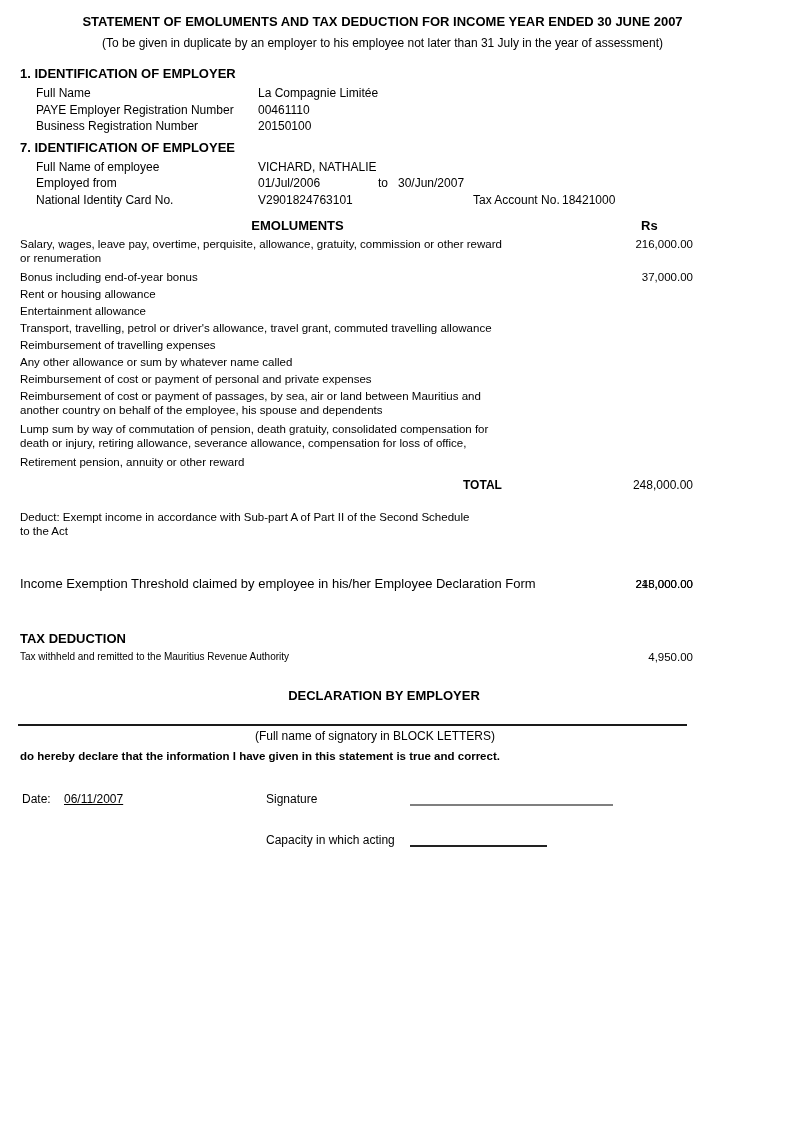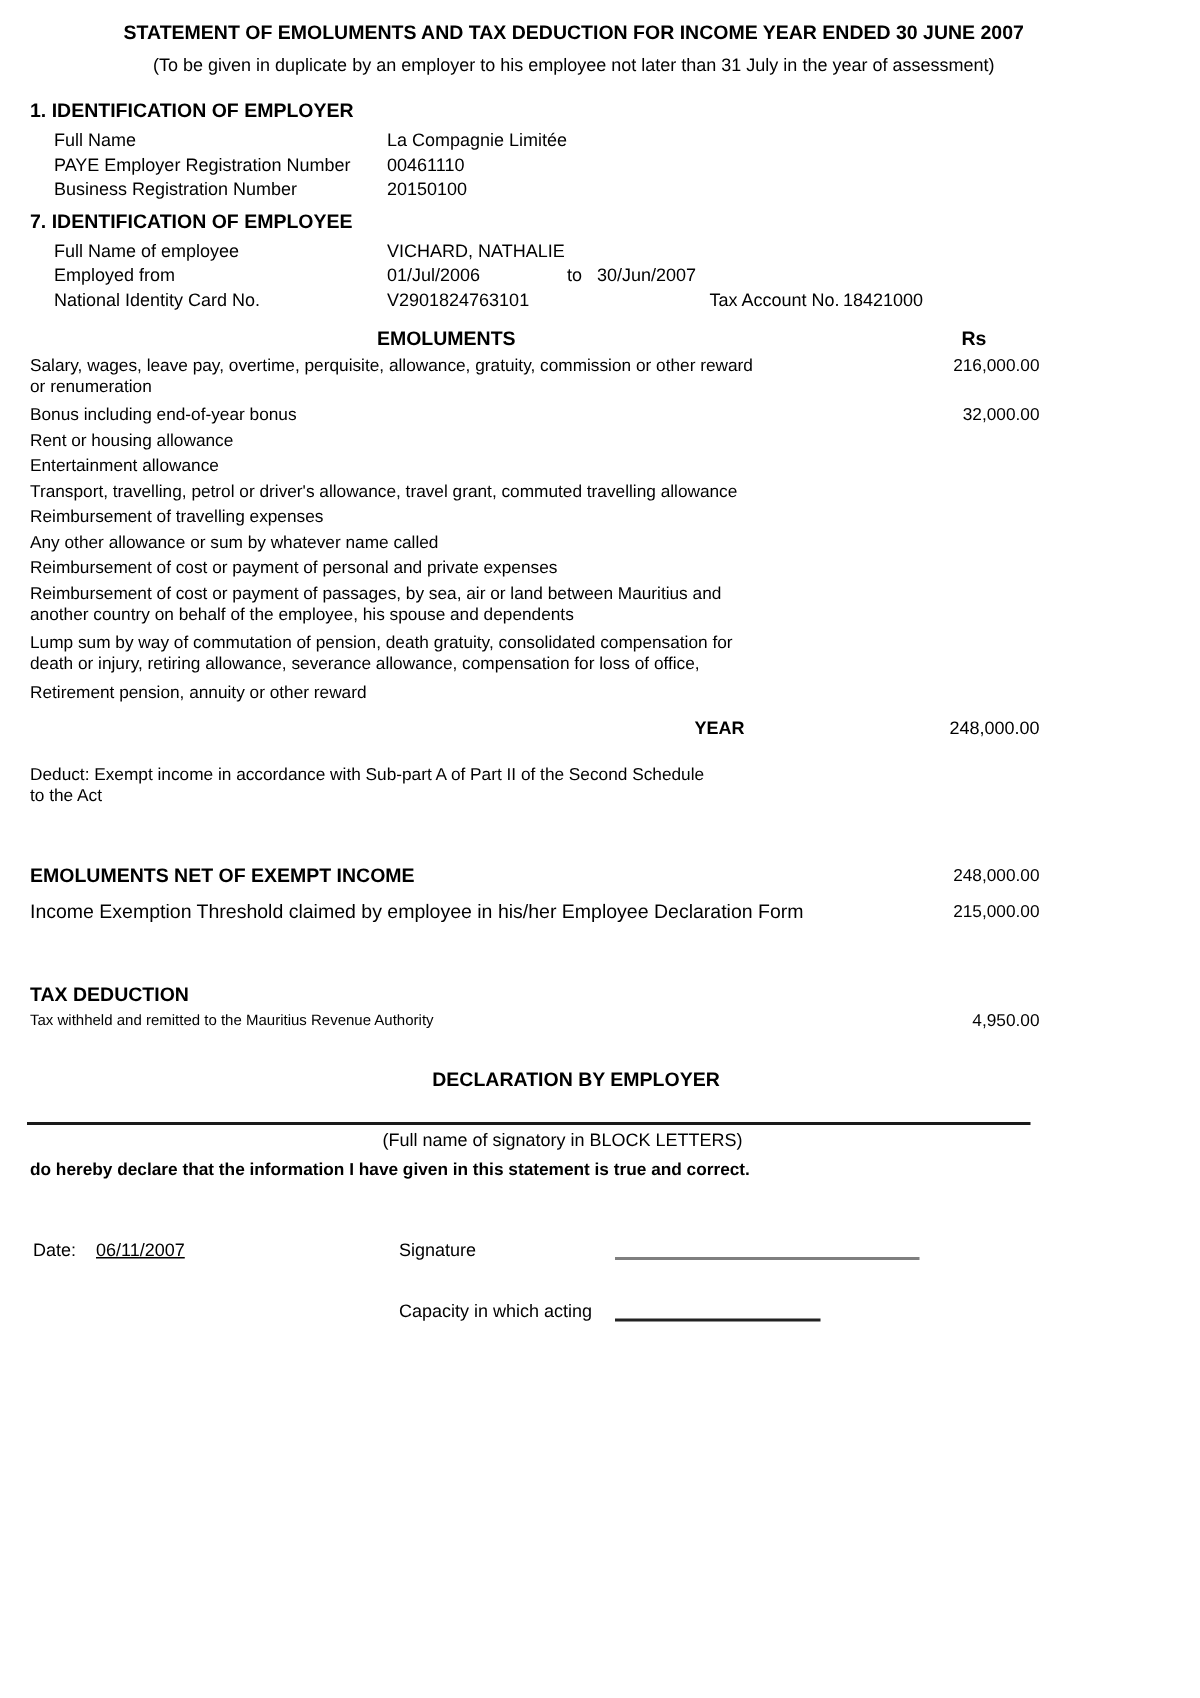--- a/index.html
+++ b/index.html
@@ -48,21 +48,21 @@
 
   .taxheading { margin:40px 0 0 20px; font-size:13px; font-weight:bold; line-height:15px; }
   .taxrow { position:relative; margin-top:4px; font-size:11.5px; line-height:14px; }
   .taxrow .slabel { font-size:10px; }
 
   .declheading { margin-top:24px; width:768px; text-align:center; font-size:13px; font-weight:bold; line-height:15px; }
   .declline { margin-top:21px; margin-left:18px; width:669px; height:2px; background:#1a1a1a; }
   .signcaption { margin-top:3px; width:750px; text-align:center; font-size:12px; line-height:14px; }
   .declstatement { margin:6px 0 0 20px; font-size:11.5px; line-height:14px;font-weight:bold; }
 
-  .daterow { position:relative; margin-top:39px; height:14px; font-size:12px; line-height:14px;padding-left:15px; }
+  .daterow { position:relative; margin-top:29px; height:14px; font-size:12px; line-height:14px;padding-left:15px; }
   .caprow { position:relative; margin-top:27px; height:14px; font-size:12px; line-height:14px; }
   .underl { text-decoration:underline; }
   .sigline { position:absolute; left:410px; top:12px; width:203px; height:2px; background:#7f7f7f; }
   .capline { position:absolute; left:410px; top:12px; width:137px; height:2px; background:#222; }
 </style>
 </head>
 <body>
 
 <div class="page">
 
@@ -111,21 +111,21 @@
   </div>
 
   <div class="erows">
     <div class="erow two">
       <div class="desc">Salary, wages, leave pay, overtime, perquisite, allowance, gratuity, commission or other reward
 or renumeration</div>
       <div class="amt">216,000.00</div>
     </div>
     <div class="erow">
       <div class="desc">Bonus including end-of-year bonus</div>
-      <div class="amt">32,000.00</div>
+      <div class="amt">37,000.00</div>
     </div>
     <div class="erow">
       <div class="desc">Rent or housing allowance</div>
       <div class="amt"></div>
     </div>
     <div class="erow">
       <div class="desc">Entertainment allowance</div>
       <div class="amt"></div>
     </div>
     <div class="erow">
@@ -154,29 +154,28 @@
 death or injury, retiring allowance, severance allowance, compensation for loss of office,</div>
       <div class="amt"></div>
     </div>
     <div class="erow">
       <div class="desc">Retirement pension, annuity or other reward</div>
       <div class="amt"></div>
     </div>
   </div>
 
   <div class="totalrow">
-    <span class="ax x463 tlabel">YEAR</span>
+    <span class="ax x463 tlabel">TOTAL</span>
     <span class="amt">248,000.00</span>
   </div>
 
   <div class="deduct">Deduct: Exempt income in accordance with Sub-part A of Part II of the Second Schedule
 to the Act</div>
 
   <div class="sumrow netrow">
-    <div class="slabel">EMOLUMENTS NET OF EXEMPT INCOME</div>
     <div class="samt">248,000.00</div>
   </div>
   <div class="sumrow ietrow">
     <div class="slabel">Income Exemption Threshold claimed by employee in his/her Employee Declaration Form</div>
     <div class="samt">215,000.00</div>
   </div>
 
   <div class="taxheading">TAX DEDUCTION</div>
   <div class="taxrow">
     <div class="slabel">Tax withheld and remitted to the Mauritius Revenue Authority</div>

